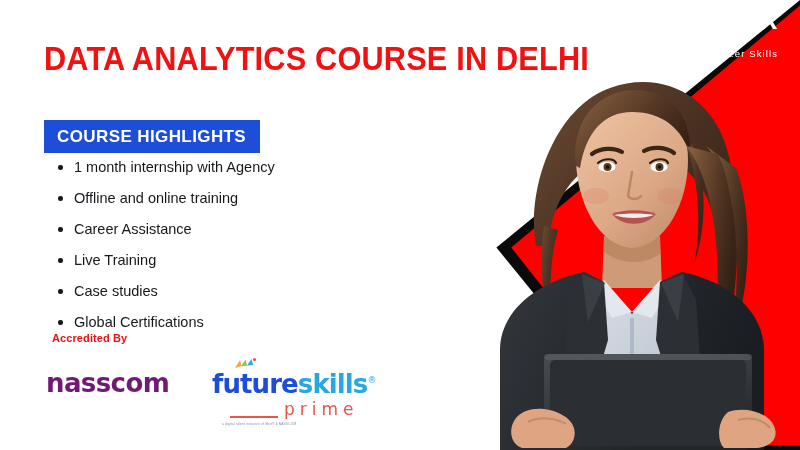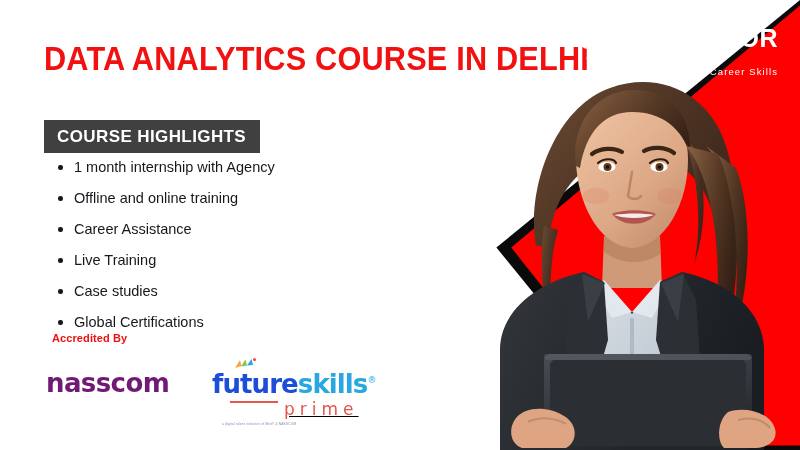--- a/index.html
+++ b/index.html
@@ -38,21 +38,21 @@
   .panel-red {
     position: absolute;
     inset: 0;
     background: #FF0000;
     clip-path: polygon(100% 1.2%, 100% 99%, 60% 99%, 12.5% 55%, 100% 1.2%);
   }
 
   
   .logo {
     position: absolute;
-    top: 26px;
+    top: 8px;
     right: 22px;
     display: flex;
     align-items: flex-start;
     gap: 7px;
     z-index: 6;
   }
   .logo-mark {
     width: 26px;
     height: 34px;
     flex: 0 0 auto;
@@ -99,21 +99,21 @@
     font-family: "Liberation Sans Narrow", "Liberation Sans", sans-serif;
     transform: scaleX(0.93);
     transform-origin: left center;
     white-space: nowrap;
   }
 
   .badge {
     position: absolute;
     left: 44px;
     top: 120px;
-    background: #404040;
+    background: #1d4ed8;
     color: #ffffff;
     font-size: 17px;
     font-weight: bold;
     letter-spacing: 0.4px;
     padding: 8px 14px 8px 13px;
     line-height: 1;
     font-family: "Liberation Sans", sans-serif;
   }
 
   .highlights {
@@ -185,25 +185,24 @@
   .fs-future { color: #1d4ed8; }
   .fs-skills { color: #29A7E1; }
   .fs-reg {
     font-size: 9px;
     color: #29A7E1;
     vertical-align: super;
     font-weight: normal;
   }
   .fs-prime-row {
     display: flex;
-    align-items: flex-start;
+    align-items: flex-end;
     gap: 6px;
     margin-top: 4px;
     padding-left: 18px;
-    text-decoration: underline;
   }
   .fs-rule { width: 48px; height: 2px; background: #E8554D; flex: 0 0 auto; }
   .fs-prime {
     color: #E8554D;
     font-size: 17px;
     letter-spacing: 5px;
     line-height: 1;
     font-family: "DejaVu Sans", sans-serif;
   }
   .fs-micro {

